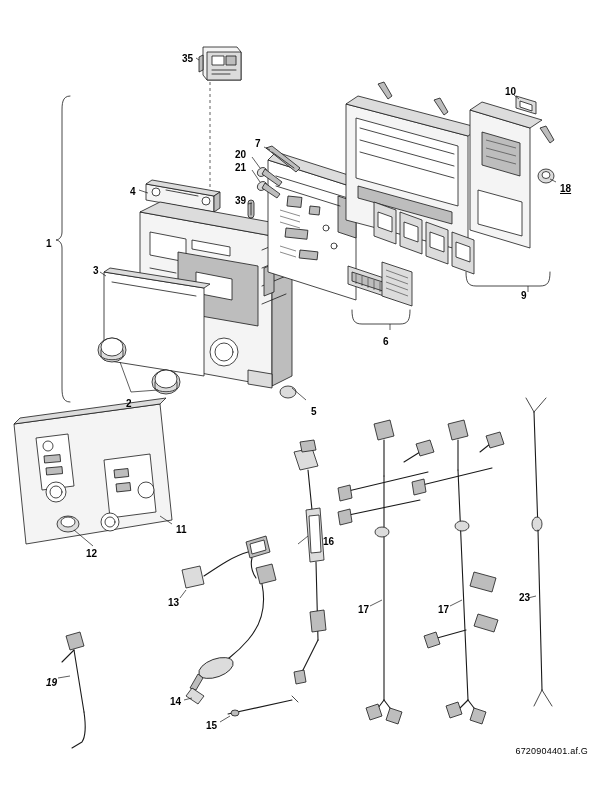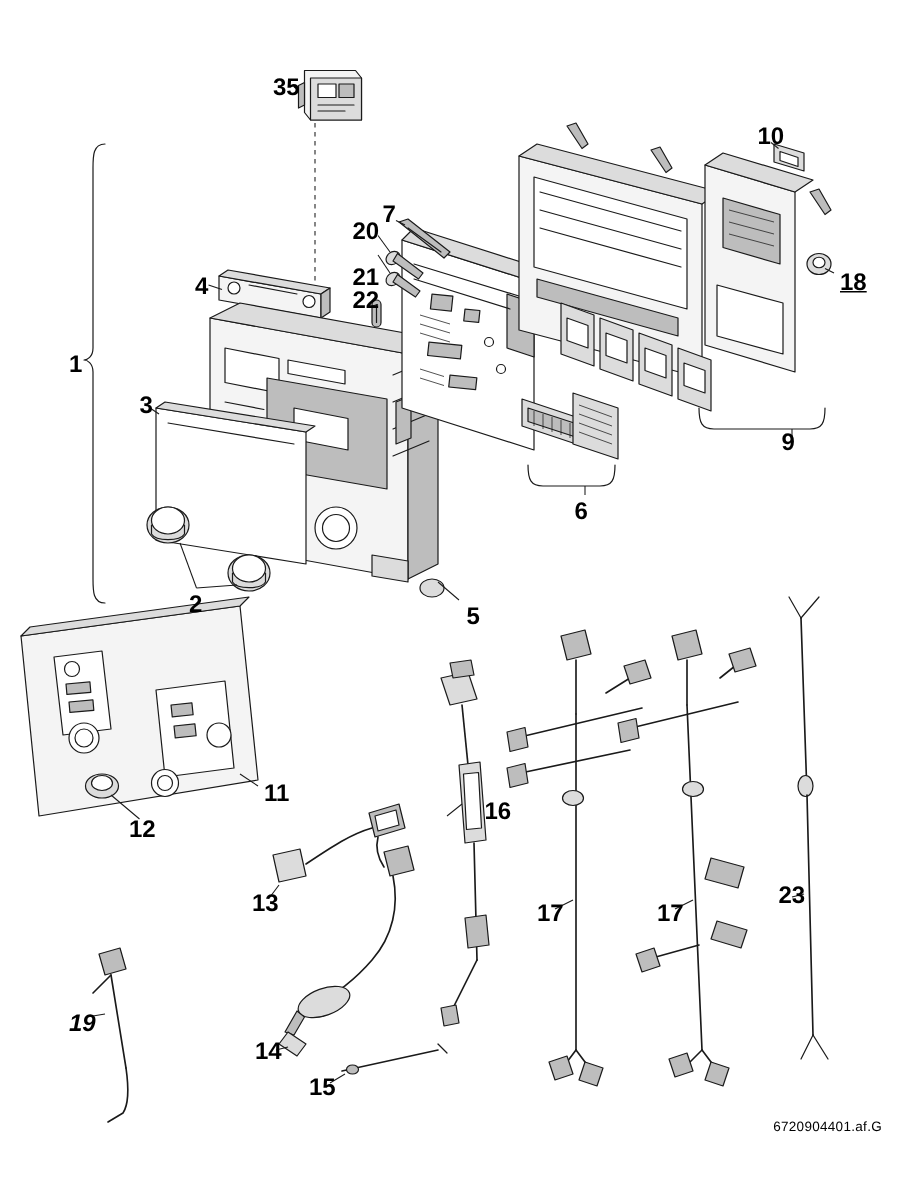--- a/index.html
+++ b/index.html
@@ -18,21 +18,21 @@
     overflow: hidden;
   }
   #page svg {
     position: absolute;
     left: 0;
     top: 0;
   }
   .callout {
     position: absolute;
     font-family: "Liberation Sans", sans-serif;
-    font-size: 16px;
+    font-size: 10px;
     font-weight: bold;
     color: #000000;
     line-height: 12px;
     white-space: nowrap;
   }
   .doccode {
     position: absolute;
     right: 12px;
     bottom: 44px;
     font-family: "Liberation Sans", sans-serif;
@@ -375,20 +375,20 @@
   <div class="callout" style="left:86px; top:548px;">12</div>
   <div class="callout" style="left:168px; top:597px;">13</div>
   <div class="callout" style="left:170px; top:696px;">14</div>
   <div class="callout" style="left:206px; top:720px;">15</div>
   <div class="callout" style="left:288px; top:536px;margin-left:35px;">16</div>
   <div class="callout" style="left:358px; top:604px;">17</div>
   <div class="callout" style="left:438px; top:604px;">17</div>
   <div class="callout" style="left:560px; top:183px;text-decoration:underline;">18</div>
   <div class="callout" style="left:46px; top:677px;font-style:italic;">19</div>
   <div class="callout" style="left:235px; top:149px;">20</div>
-  <div class="callout" style="left:235px; top:180px;">21</div>
-  <div class="callout" style="left:235px; top:195px;">22</div>
+  <div class="callout" style="left:235px; top:162px;">21</div>
+  <div class="callout" style="left:235px; top:195px;">39</div>
   <div class="callout" style="left:519px; top:592px;">23</div>
   <div class="callout" style="left:182px; top:53px;">35</div>
 
   <div class="doccode">6720904401.af.G</div>
 
 </div>
 
 </body></html>

